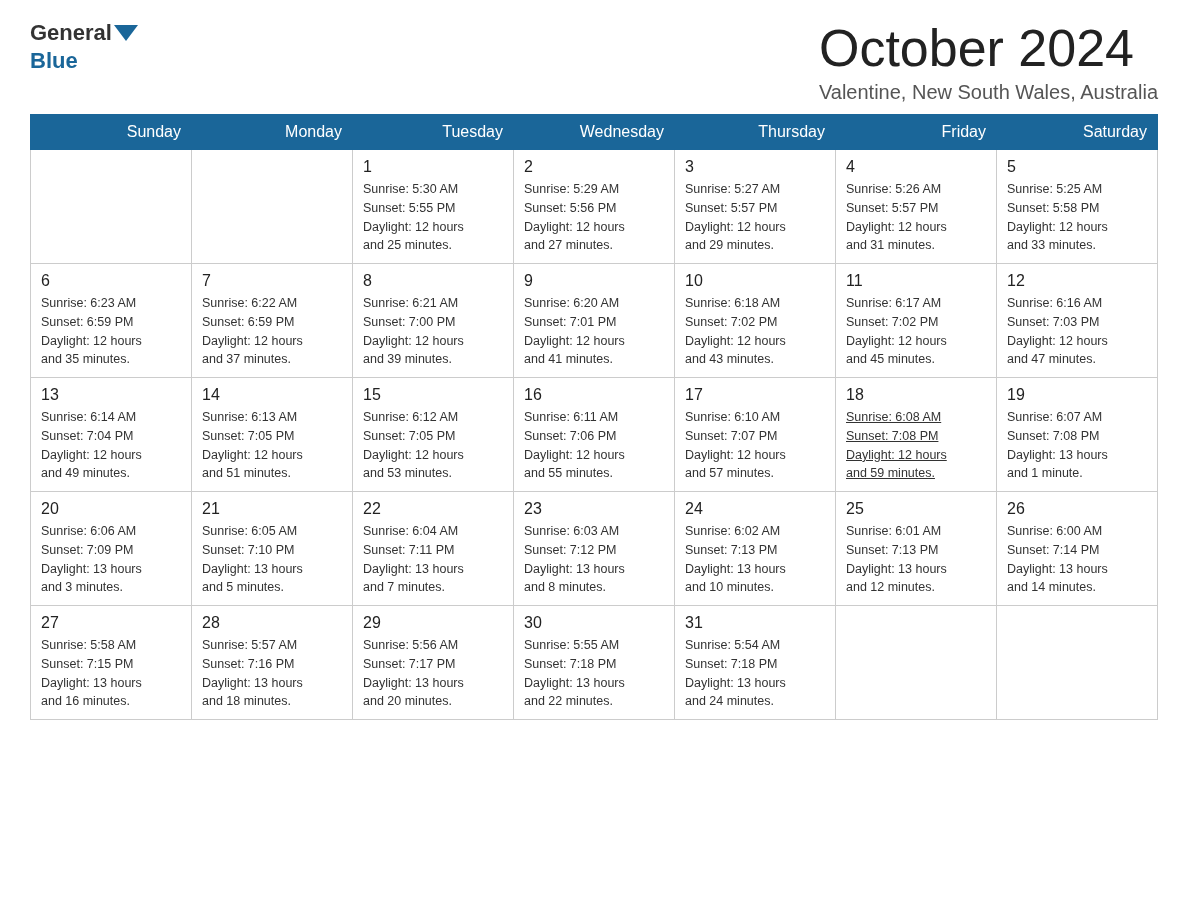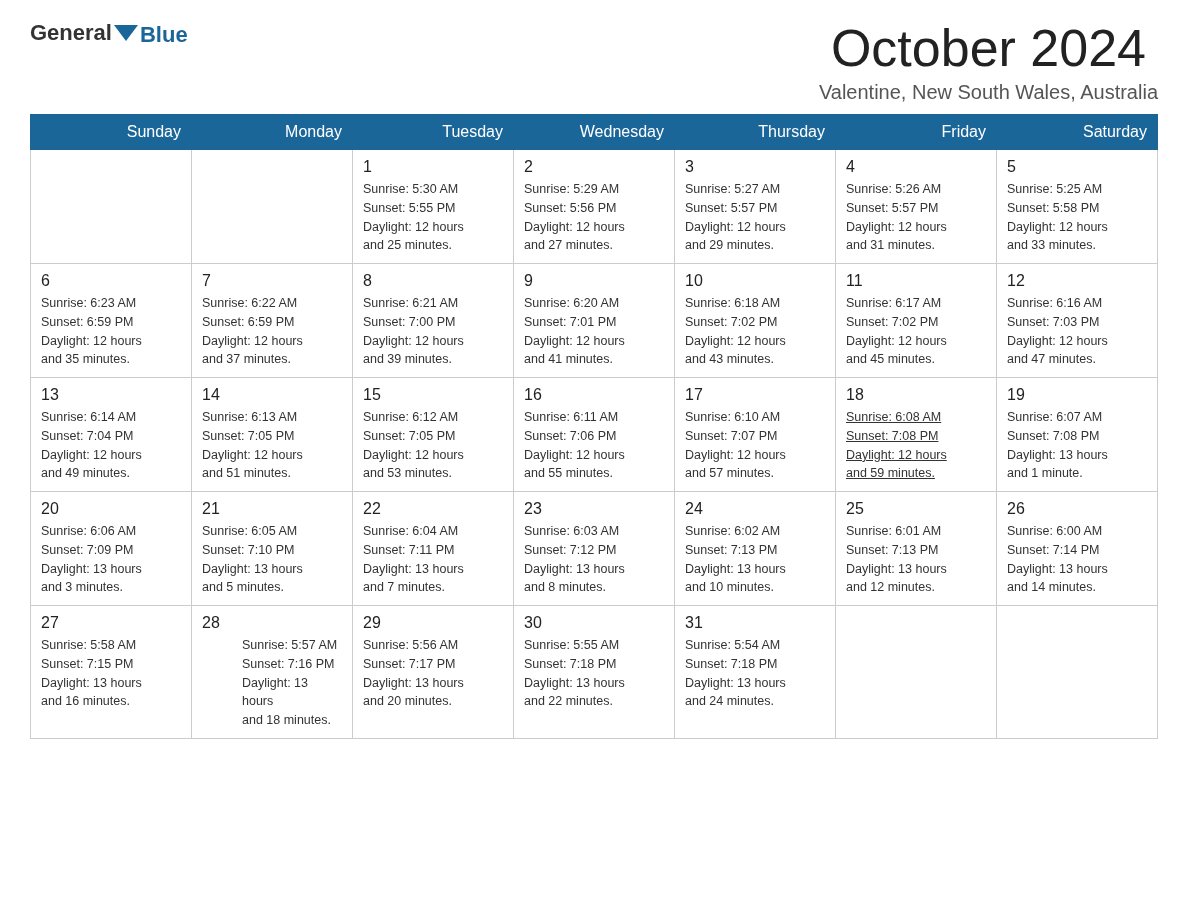--- a/index.html
+++ b/index.html
@@ -11,21 +11,21 @@
       min-height: 918px;
     }
     .header {
       display: flex;
       justify-content: space-between;
       align-items: flex-start;
       margin-bottom: 8px;
     }
     .logo {
       display: flex;
-      flex-direction: row;
+      flex-direction: column;
       align-items: flex-start;
     }
     .logo-text {
       display: flex;
       align-items: center;
       font-size: 22px;
       font-weight: bold;
       color: #333;
     }
     .logo-general {
@@ -39,21 +39,21 @@
       border-top: 16px solid #1a6699;
       margin: 0 2px;
       display: inline-block;
     }
     .logo-blue {
       color: #1a6699;
       font-size: 22px;
       font-weight: bold;
     }
     .title-section {
-      text-align: center;
+      text-align: left;
     }
     .month-title {
       font-size: 52px;
       font-weight: 300;
       color: #222;
       line-height: 1.1;
     }
     .location-title {
       font-size: 20px;
       color: #555;
@@ -332,21 +332,21 @@
       <tr>
         <td>
           <span class="day-number">27</span>
           <div class="day-info" style="white-space: pre-line;">Sunrise: 5:58 AM
 Sunset: 7:15 PM
 Daylight: 13 hours
 and 16 minutes.</div>
         </td>
         <td>
           <span class="day-number">28</span>
-          <div class="day-info" style="white-space: pre-line; margin-left: 40px;">Sunrise: 5:57 AM
+          <div class="day-info" style="white-space: pre-line;">Sunrise: 5:57 AM
 Sunset: 7:16 PM
 Daylight: 13 hours
 and 18 minutes.</div>
         </td>
         <td>
           <span class="day-number">29</span>
           <div class="day-info" style="white-space: pre-line;">Sunrise: 5:56 AM
 Sunset: 7:17 PM
 Daylight: 13 hours
 and 20 minutes.</div>

